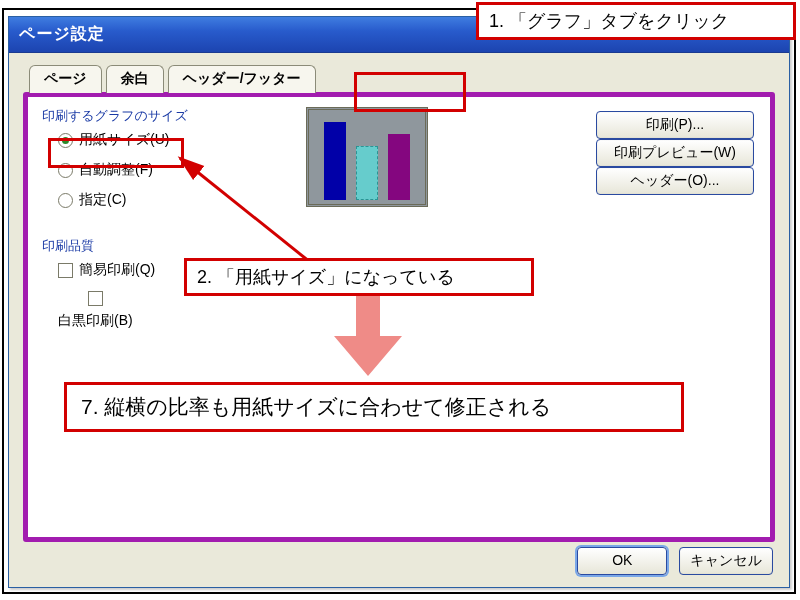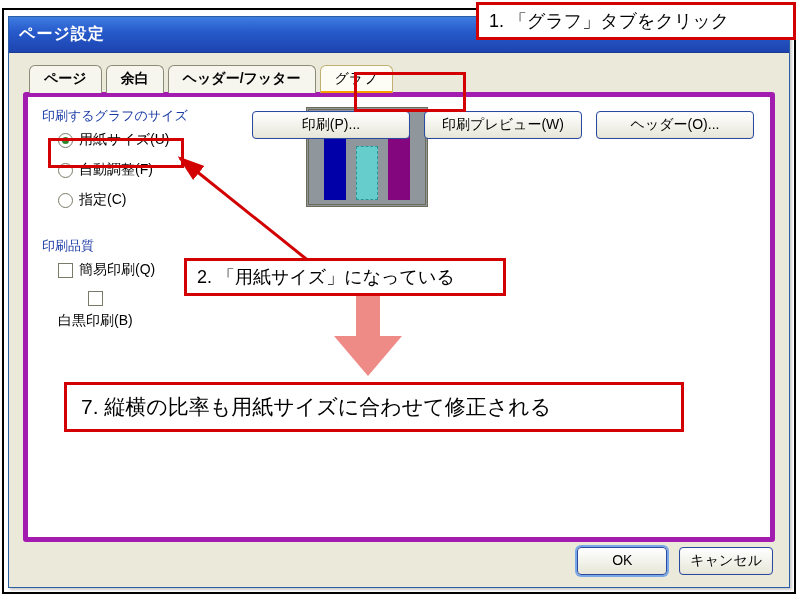--- a/index.html
+++ b/index.html
@@ -110,22 +110,21 @@
   .checkbox {
     width: 15px; height: 15px;
     border: 1px solid #7a7a68;
     background: #fff;
   }
   .right-buttons {
     position: absolute;
     right: 16px;
     top: 14px;
     display: flex;
-    flex-direction: row;
-    gap: 14px;
+    flex-direction: column;
   }
   .winbtn {
     min-width: 158px;
     text-align: center;
     padding: 4px 10px;
     font-size: 14px;
     border: 1px solid #2a4aa0;
     border-radius: 4px;
     background: linear-gradient(to bottom, #fff, #e7e6d8);
     cursor: pointer;
@@ -189,23 +188,20 @@
     <div class="tabs">
       <div class="tab">
         <span>ページ</span>
       </div>
       <div class="tab">
         <span>余白</span>
       </div>
       <div class="tab">
         <span>ヘッダー/フッター</span>
       </div>
-      <div class="tab active" style="border:1px solid #c0b070; border-bottom:none; box-shadow: 0 -2px 0 #f5a000 inset;">
-        <span>グラフ</span>
-      </div>
     </div>
 
     <div class="panel">
 
       <span class="group-label" style="left:14px; top:10px;">印刷するグラフのサイズ</span>
 
       <div class="radio-row" style="left:30px; top:34px;">
         <span class="radio selected"></span>
         <span>用紙サイズ(U)</span>
       </div>
@@ -271,21 +267,21 @@
 
 <svg class="arrow-svg" style="left:160px; top:148px; width:170px; height:130px;">
   <defs>
     <marker id="ah1" markerWidth="10" markerHeight="10" refX="8" refY="3" orient="auto">
       <path d="M0,0 L0,6 L9,3 z" fill="#d20000"></path>
     </marker>
   </defs>
   <line x1="155" y1="118" x2="20" y2="10" stroke="#d20000" stroke-width="3" marker-end="url(#ah1)"></line>
 </svg>
 
-<div class="annotation" style="left:184px; top:258px; width:322px;">
+<div class="annotation" style="left:184px; top:258px; width:350px;">
   <span>2. 「用紙サイズ」になっている</span>
 </div>
 
 <svg class="arrow-svg" style="left:328px; top:294px; width:80px; height:86px;">
   <path d="M28,0 L52,0 L52,42 L74,42 L40,82 L6,42 L28,42 Z" fill="#ef8b87"></path>
 </svg>
 
 <div class="annotation" style="left:64px; top:382px; width:620px; font-size:21px; padding:8px 14px;">
   <span>7. 縦横の比率も用紙サイズに合わせて修正される</span>
 </div>

